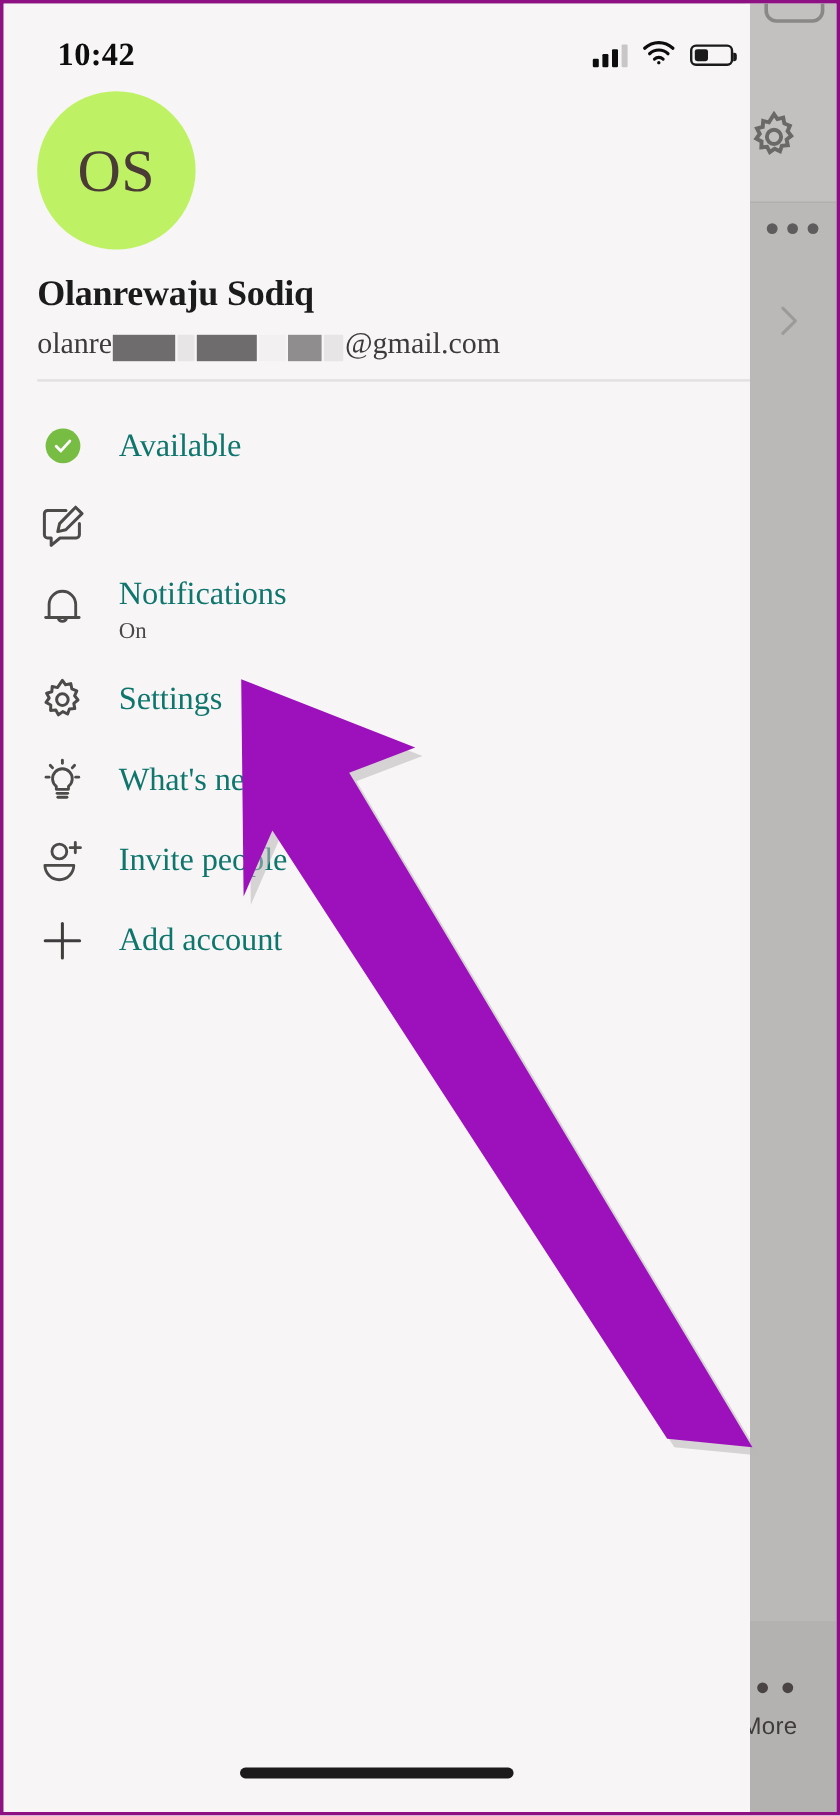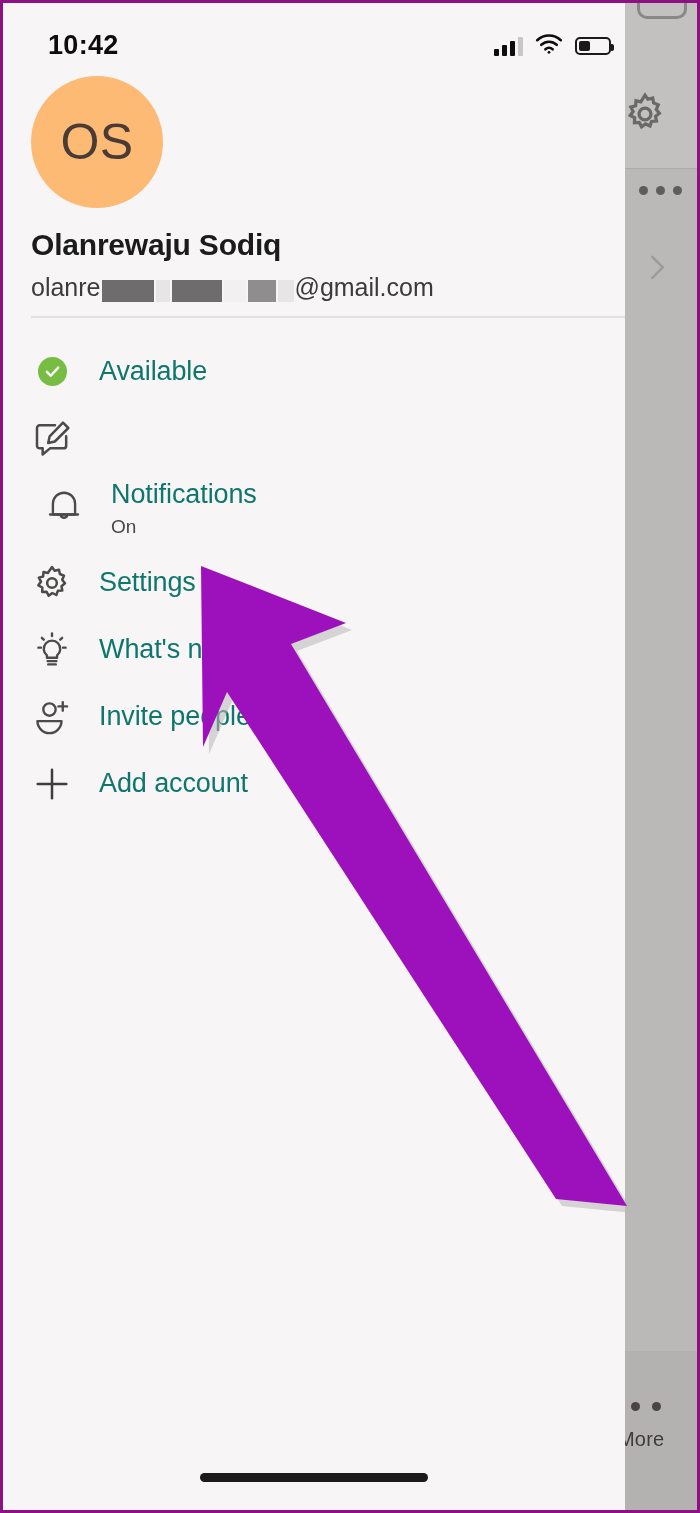--- a/index.html
+++ b/index.html
@@ -95,20 +95,21 @@
     border: 3px solid #8a8787;
     border-radius: 10px;
   }
 
   
   #drawer {
     position: absolute;
     left: 0; top: 0;
     width: 622px; height: 1507px;
     background: #f7f5f5;
+    font-family: Liberation Serif, serif;
   }
 
   
   .statusbar {
     position: absolute;
     left: 0; top: 0;
     width: 622px; height: 70px;
   }
   .sb-time {
     position: absolute;
@@ -152,21 +153,21 @@
     background: #1a1a1a;
     border-radius: 2px;
   }
 
   
   .avatar {
     position: absolute;
     left: 28px; top: 73px;
     width: 132px; height: 132px;
     border-radius: 50%;
-    background: #fdba74;
+    background: #bef264;
     display: flex;
     align-items: center;
     justify-content: center;
     font-size: 50px;
     color: #4a3b36;
     letter-spacing: .5px;
   }
   .user-name {
     position: absolute;
     left: 28px; top: 225px;
@@ -203,21 +204,21 @@
     position: absolute;
     left: 0; top: 335px;
     width: 622px;
   }
   .menu-item {
     position: relative;
     height: 67px;
     display: flex;
     align-items: center;
   }
-  .menu-item.tall { height: 77px; align-items: flex-start; padding-top: 8px; margin-left: 12px; }
+  .menu-item.tall { height: 77px; align-items: flex-start; padding-top: 8px; }
   .mi-icon {
     position: absolute;
     left: 27px; top: 50%;
     transform: translateY(-50%);
     width: 44px; height: 44px;
     display: flex;
     align-items: center;
     justify-content: center;
   }
   .menu-item.tall .mi-icon { top: 34px; }

